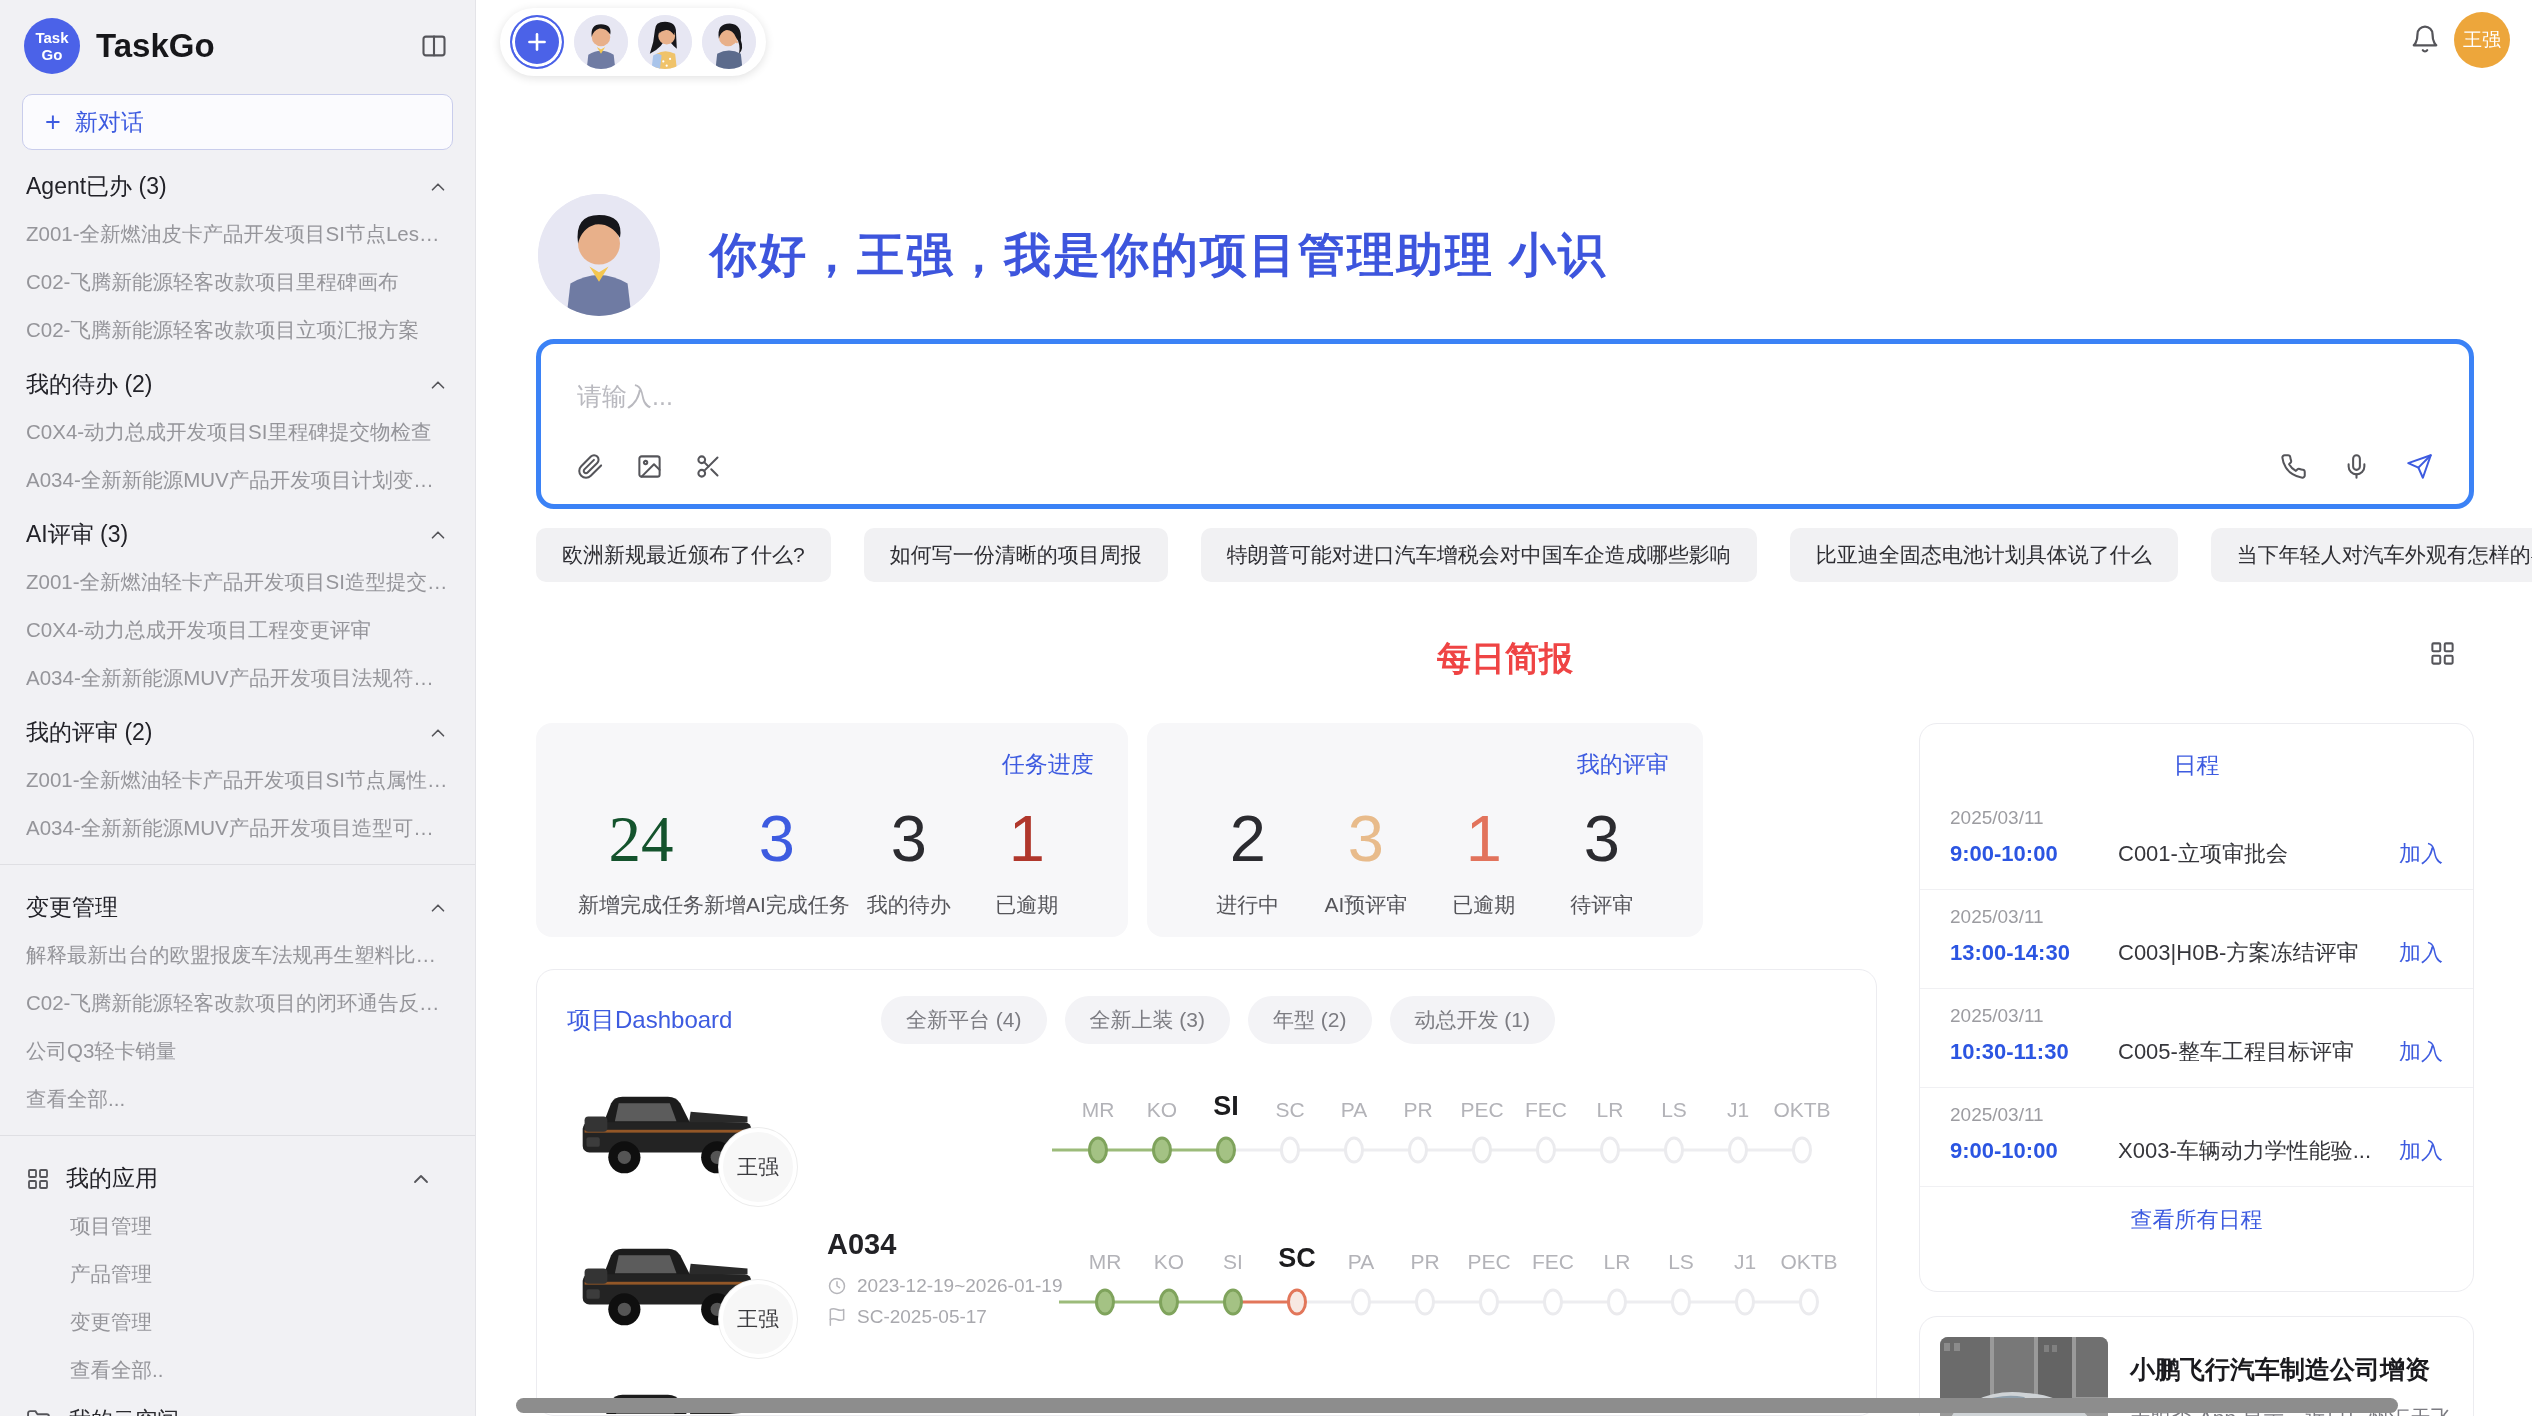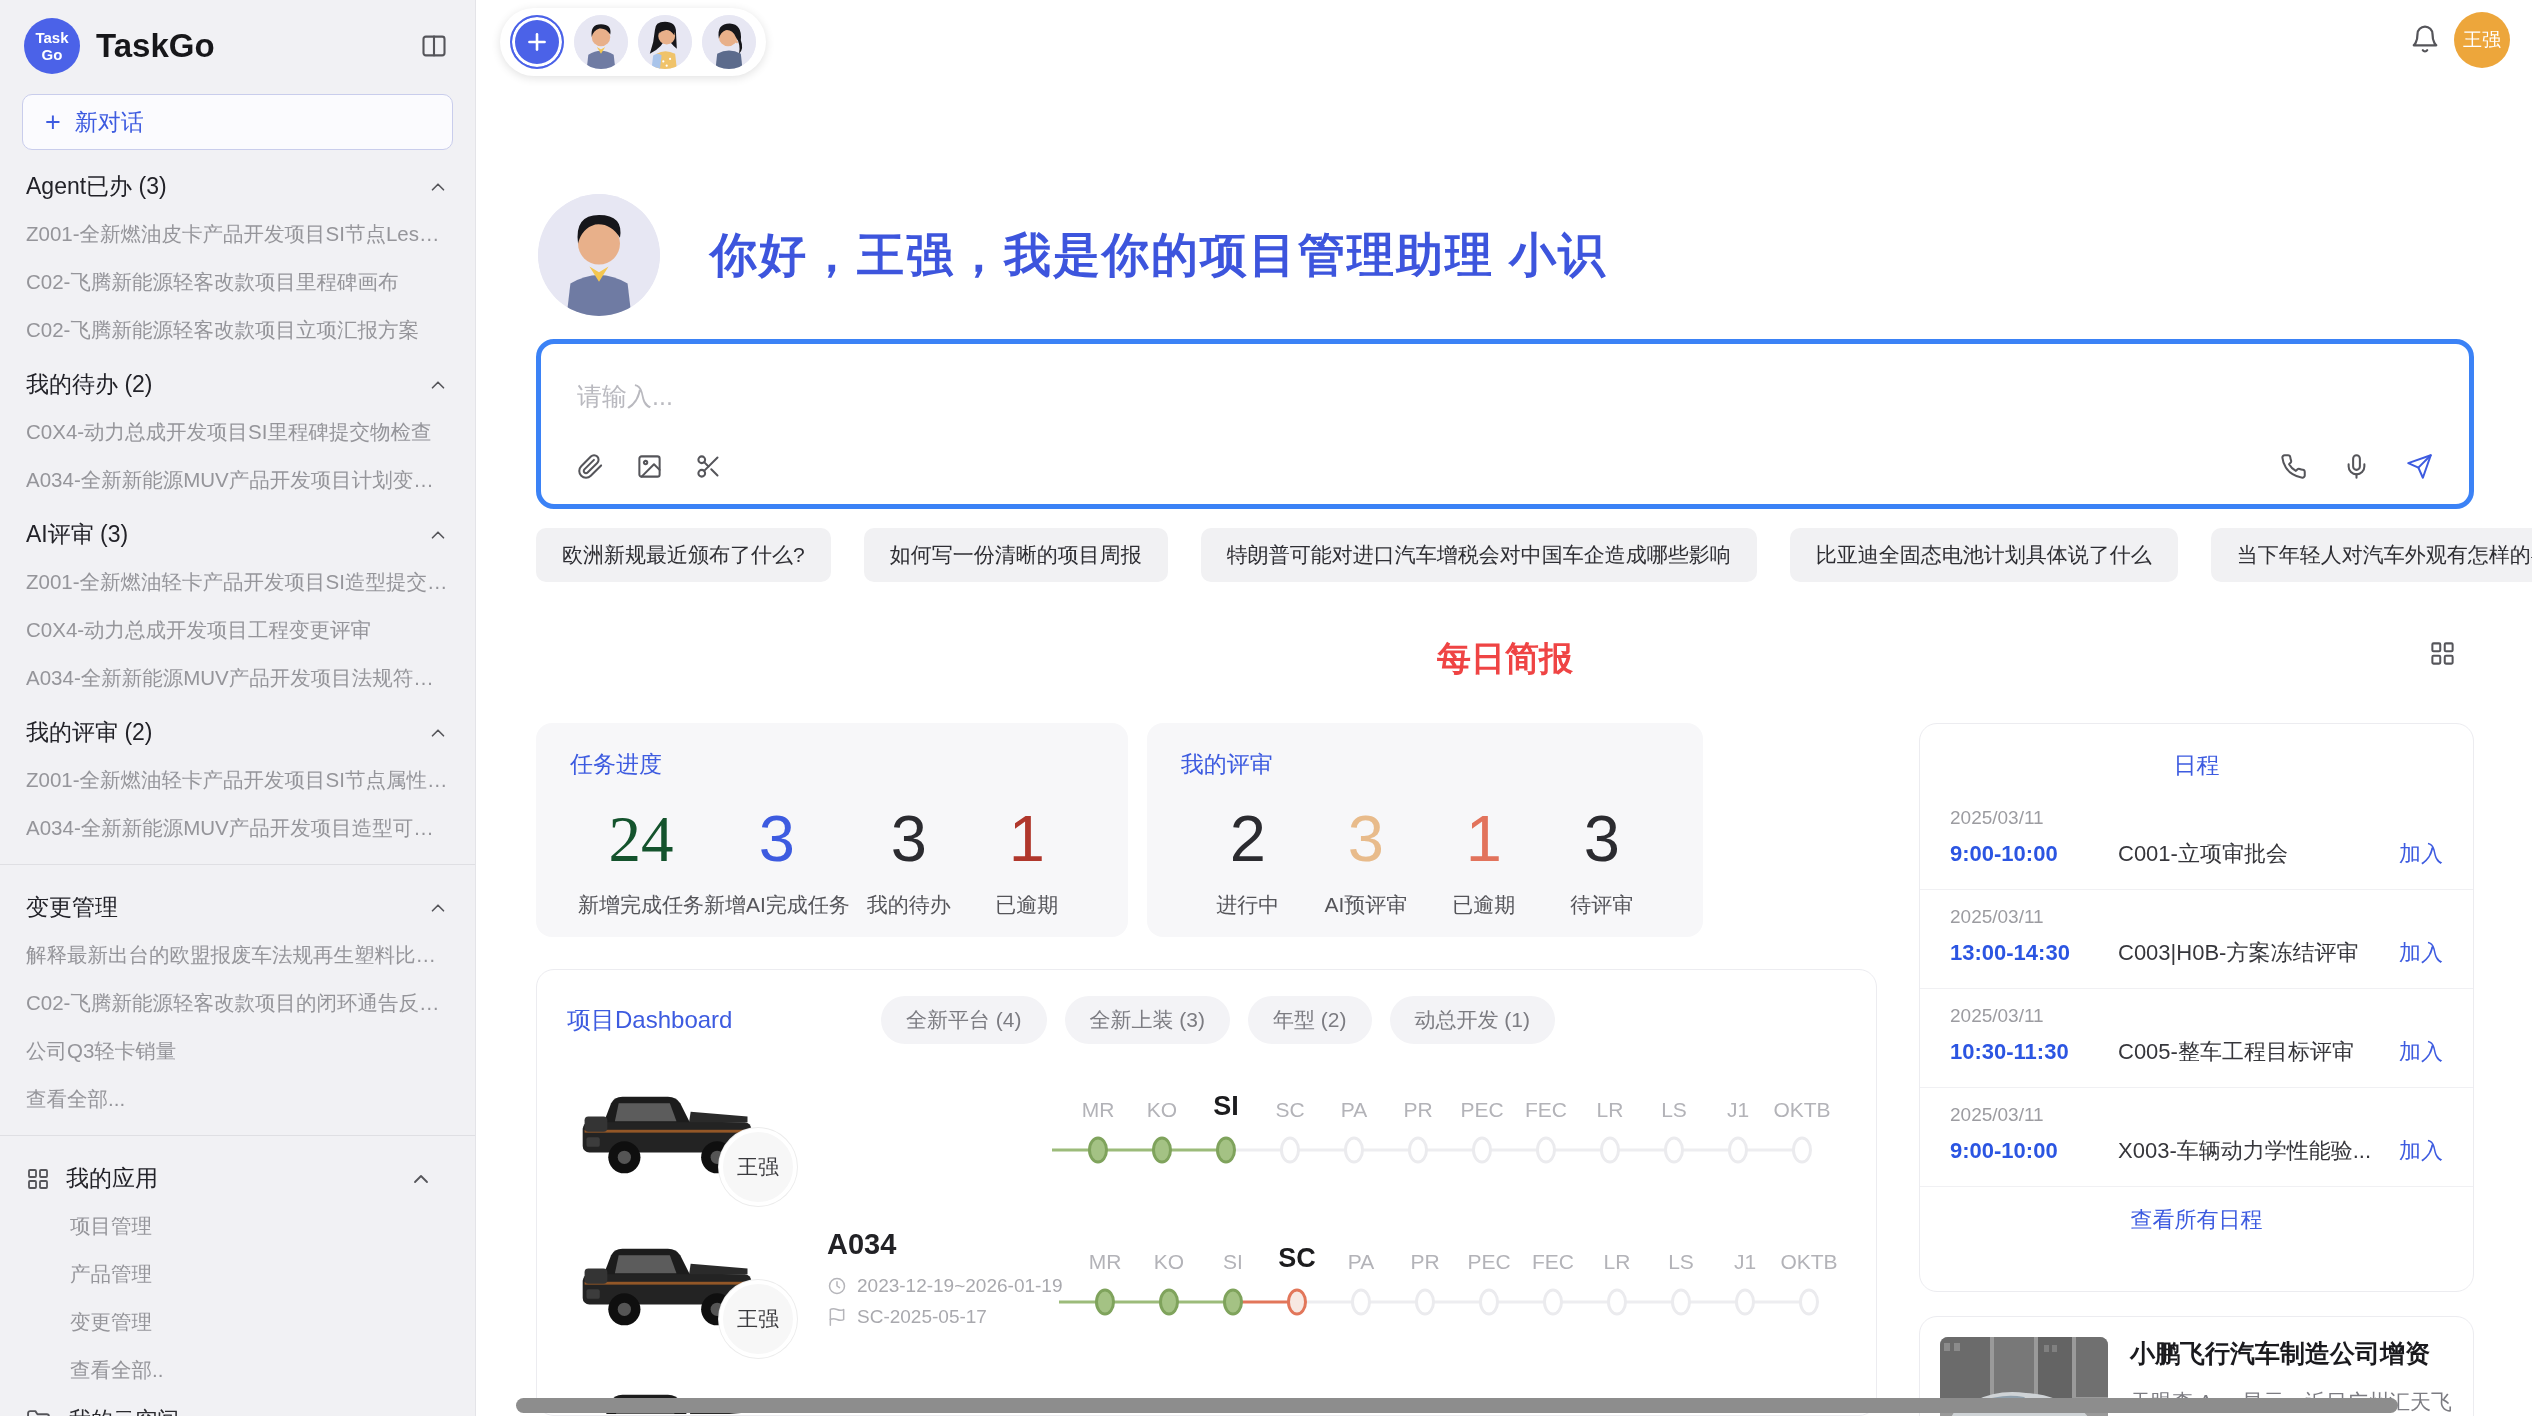--- a/index.html
+++ b/index.html
@@ -60,21 +60,21 @@
   .chip{background:#f1f1f3;border-radius:10px;padding:13px 26px;font-size:21px;color:#2e2e33;white-space:nowrap;cursor:pointer;}
 
   .brief-head{position:absolute;top:636px;left:0;width:1938px;text-align:center;}
   .brief-title{font-size:34px;font-weight:700;color:#ef4444;}
   .brief-grid-btn{position:absolute;right:18px;top:4px;cursor:pointer;}
 
   .columns{position:absolute;top:723px;left:0;width:1938px;}
   .left-col{width:1341px;}
   .stats-row{display:flex;gap:19px;}
   .stat-card{background:#f7f7f9;border-radius:16px;padding:26px 34px;height:214px;}
-  .stat-card-title{color:#3d5be0;font-size:23px;}
+  .stat-card-title{color:#3d5be0;font-size:23px;text-align:right;}
   .stat-grid{display:flex;justify-content:space-between;margin-top:22px;padding:0 8px;}
   .stat{text-align:center;min-width:118px;}
   .stat-value{font-size:65px;font-weight:500;color:#2b2b30;line-height:1.15;}
   .stat-label{font-size:21px;color:#55555a;margin-top:14px;}
 
   .dash-card{margin-top:32px;border:1px solid #ececf0;border-radius:18px;padding:26px 0 0 0;height:447px;overflow:hidden;background:#fff;}
   .dash-head{display:flex;align-items:center;padding:0 30px;}
   .dash-title{color:#3d5be0;font-size:24px;width:314px;flex:none;}
   .tab{border-radius:999px;padding:9px 24px;font-size:21px;color:#7c7c82;background:#f3f3f6;margin-right:18px;cursor:pointer;border:1.5px solid transparent;}
   .project-list{margin-top:6px;}
@@ -112,21 +112,21 @@
   .sched-date{color:#9c9ca1;font-size:19px;margin-bottom:10px;}
   .sched-main{display:flex;align-items:center;}
   .sched-time{color:#2b55e2;font-size:22px;font-weight:600;width:168px;flex:none;}
   .sched-name{color:#36363b;font-size:22px;flex:1;white-space:nowrap;overflow:hidden;text-overflow:ellipsis;}
   .sched-join{color:#3d5be0;font-size:22px;margin-left:14px;cursor:pointer;}
   .sched-footer{text-align:center;color:#3d5be0;font-size:22px;padding:18px 0;cursor:pointer;}
 
   .news-card{margin-top:24px;border:1px solid #ececf0;border-radius:18px;background:#fff;padding:20px;display:flex;gap:22px;height:220px;overflow:hidden;cursor:pointer;}
   .news-img{width:168px;height:98px;border-radius:8px;overflow:hidden;flex:none;}
   .news-img svg{width:100%;height:100%;}
-  .news-title{font-size:25px;font-weight:700;color:#1a1a1e;margin-bottom:16px;}
+  .news-title{font-size:25px;font-weight:700;color:#1a1a1e;margin-bottom:16px;margin-top:16px;}
   .news-body{font-size:21px;color:#7c7c82;line-height:1.5;}
 
   .hscrollbar{position:absolute;left:40px;bottom:3px;width:1882px;height:15px;border-radius:8px;background:#8d8d8d;cursor:grab;}
 </style>
 </head>
 <body>
 
 <div class="app">
 
   <aside class="sidebar">

